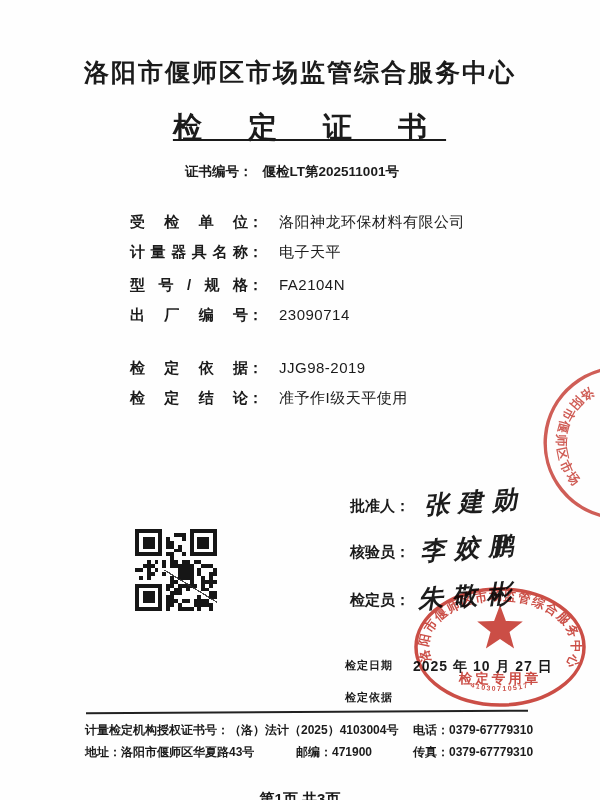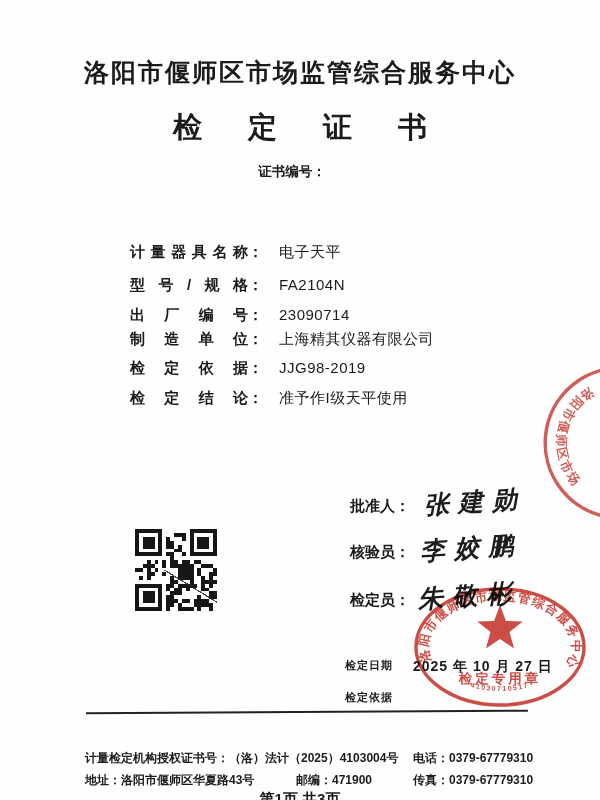--- a/index.html
+++ b/index.html
@@ -7,75 +7,76 @@
     position:relative;width:600px;height:800px;margin:0 auto;
     background:#fefefe;overflow:hidden;color:#1b1b1b;
     font-family:"Liberation Sans","DejaVu Sans",sans-serif;
     padding-left:20px;
   }
   .abs{position:absolute;}
   
   .org-name{top:56px;left:0;width:600px;text-align:center;
     font-size:25px;font-weight:bold;letter-spacing:2px;}
   .doc-title{top:108px;left:0;width:600px;text-align:center;
-    font-size:29px;font-weight:bold;letter-spacing:19px;text-indent:19px;}
+    font-size:29px;font-weight:bold;letter-spacing:19px;text-indent:19px;text-decoration:underline;}
   .cert-line{top:163px;left:0;width:584px;display:flex;justify-content:center;
     gap:10px;font-size:13.5px;font-weight:bold;}
   
   .frow{position:absolute;left:130px;height:22px;font-size:15px;white-space:nowrap;}
   .flabel{display:inline-block;width:118px;font-weight:bold;
     text-align:justify;text-align-last:justify;vertical-align:top;}
   .fcolon{font-weight:bold;margin-right:16px;}
   .fvalue{font-weight:500;letter-spacing:0.5px;}
   
   .sig-label{font-size:15px;font-weight:bold;left:350px;}
   .sig-name{font-family:"DejaVu Serif","Liberation Serif",serif;
     font-style:italic;font-weight:bold;font-size:25px;color:#1c1c1c;
     letter-spacing:9px;transform:rotate(-4deg);transform-origin:left center;
     white-space:nowrap;}
   
   .date-label{left:345px;font-size:11px;font-weight:bold;letter-spacing:1px;}
   .date-value{left:413px;font-size:14px;font-weight:bold;letter-spacing:1px;white-space:nowrap;}
   
   .sep{left:86px;top:711px;width:442px;border-top:2px solid #222;
     transform:rotate(-0.35deg);}
-  .foot{font-size:12px;font-weight:bold;white-space:nowrap;margin-top:28px;}
+  .foot{font-size:12px;font-weight:bold;white-space:nowrap;}
   .page-info{top:790px;left:0;width:600px;text-align:center;
     font-size:15px;font-weight:bold;}
   
   .seal-main{left:400px;top:582px;width:200px;height:135px;opacity:.88;
     mix-blend-mode:multiply;pointer-events:none;}
   .seal-side{left:542px;top:360px;width:120px;height:168px;opacity:.8;
     mix-blend-mode:multiply;pointer-events:none;transform:rotate(6deg);}
   .seal-main text,.seal-side text{font-family:"Liberation Sans",sans-serif;font-weight:bold;}
   
   .qr{left:135px;top:529px;width:82px;height:82px;}
 </style>
 </head>
 <body>
 
 <div class="page">
 
   <div class="abs org-name">洛阳市偃师区市场监管综合服务中心</div>
   <div class="abs doc-title">检 定 证 书</div>
   <div class="abs cert-line">
     <span>证书编号：</span>
-  </div>
-
+    <span>偃检LT第202511001号</span>
+  </div>
+
+  <div class="frow" style="top:213px">
+    <span class="flabel">受检单位</span><span class="fcolon">：</span><span class="fvalue">洛阳神龙环保材料有限公司</span>
+  </div>
   <div class="frow" style="top:243px">
     <span class="flabel">计量器具名称</span><span class="fcolon">：</span><span class="fvalue">电子天平</span>
   </div>
   <div class="frow" style="top:276px">
     <span class="flabel">型号/规格</span><span class="fcolon">：</span><span class="fvalue">FA2104N</span>
   </div>
   <div class="frow" style="top:306px">
     <span class="flabel">出厂编号</span><span class="fcolon">：</span><span class="fvalue">23090714</span>
-  </div>
-  <div class="frow" style="top:330px">
-    <span class="flabel">制造单位</span><span class="fcolon">：</span><span class="fvalue">上海精其仪器有限公司</span>
   </div>
   <div class="frow" style="top:359px">
     <span class="flabel">检定依据</span><span class="fcolon">：</span><span class="fvalue">JJG98-2019</span>
   </div>
   <div class="frow" style="top:389px">
     <span class="flabel">检定结论</span><span class="fcolon">：</span><span class="fvalue">准予作I级天平使用</span>
   </div>
 
   <div class="abs sig-label" style="top:497px">批准人：</div>
   <div class="abs sig-name" style="left:424px;top:489px">张建勋</div>

